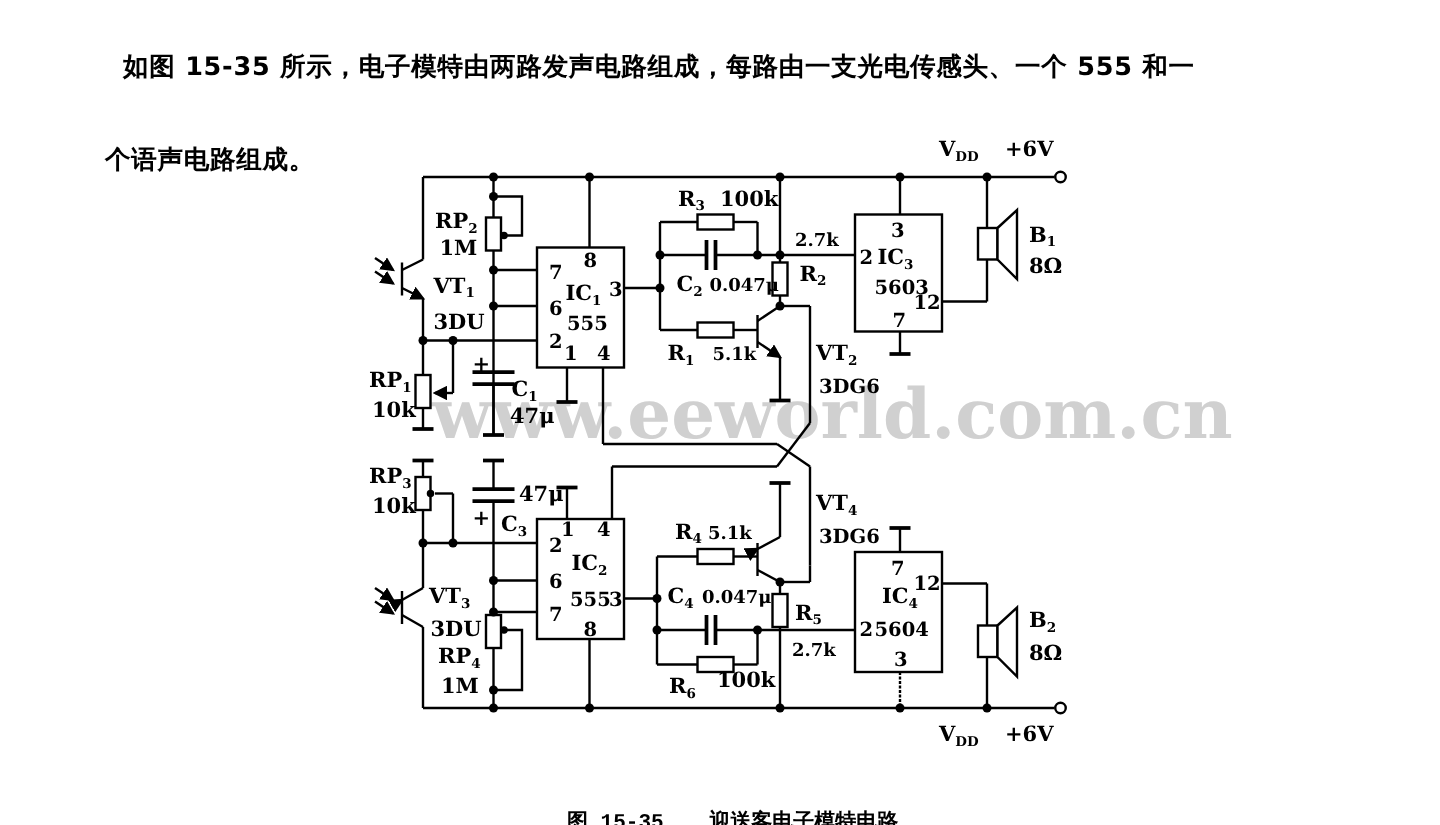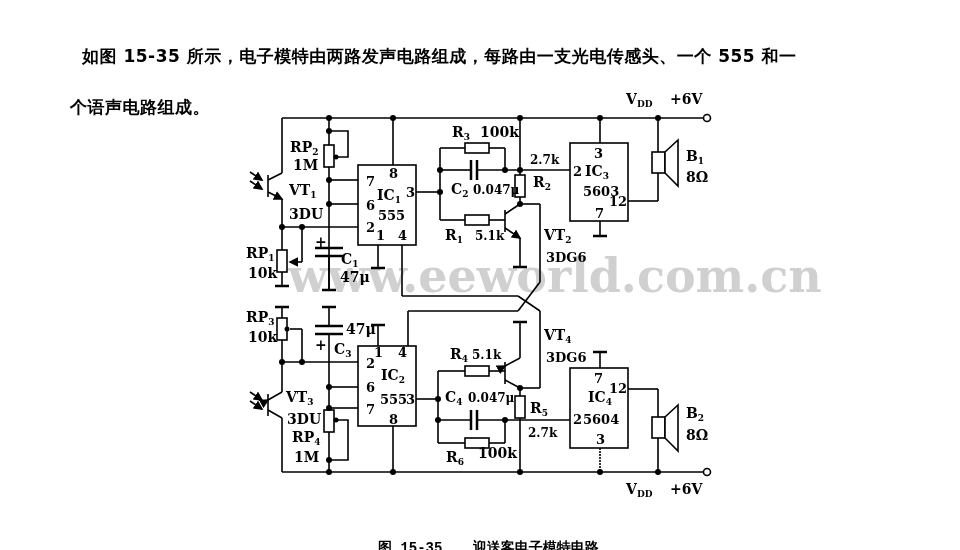--- a/index.html
+++ b/index.html
@@ -1,18 +1,18 @@
 <!DOCTYPE html>
 <html><head>
 <meta charset="utf-8">
 <style>
   html, body { margin:0; padding:0; background:#ffffff; }
   body { width:960px; height:550px; position:relative; overflow:hidden; font-family:"DejaVu Serif", serif; color:#000; }
   .intro { position:absolute; left:70px; top:26px; width:870px; font-size:17px; line-height:30px; font-weight:bold; font-family:"DejaVu Sans", sans-serif; letter-spacing:0.5px; }
-  .intro .l1 { position:absolute; left:12px; top:15px; white-space:nowrap;text-align:center; }
+  .intro .l1 { position:absolute; left:12px; top:4px; white-space:nowrap;text-align:center; }
   .intro .l2 { position:absolute; left:0; top:30px; white-space:nowrap;margin-top:36px; }
   svg#circuit { position:absolute; left:0; top:0; }
   svg text { font-family:"DejaVu Serif", serif; fill:#000; }
   .lbl { font-size:14px; font-weight:bold; }
   .sub { font-size:9px; font-weight:bold; }
   .pin { font-size:13px; font-weight:bold; }
   .wm { font-family:"DejaVu Serif", serif; font-size:46px; font-weight:bold; fill:#c8c8c8; opacity:0.85; }
   .caption { position:absolute; top:524px; left:378px; font-size:14px; font-weight:bold; font-family:Liberation Mono, monospace; white-space:nowrap;margin-top:15px; }
   .caption span { margin-right:22px; }
 </style>

